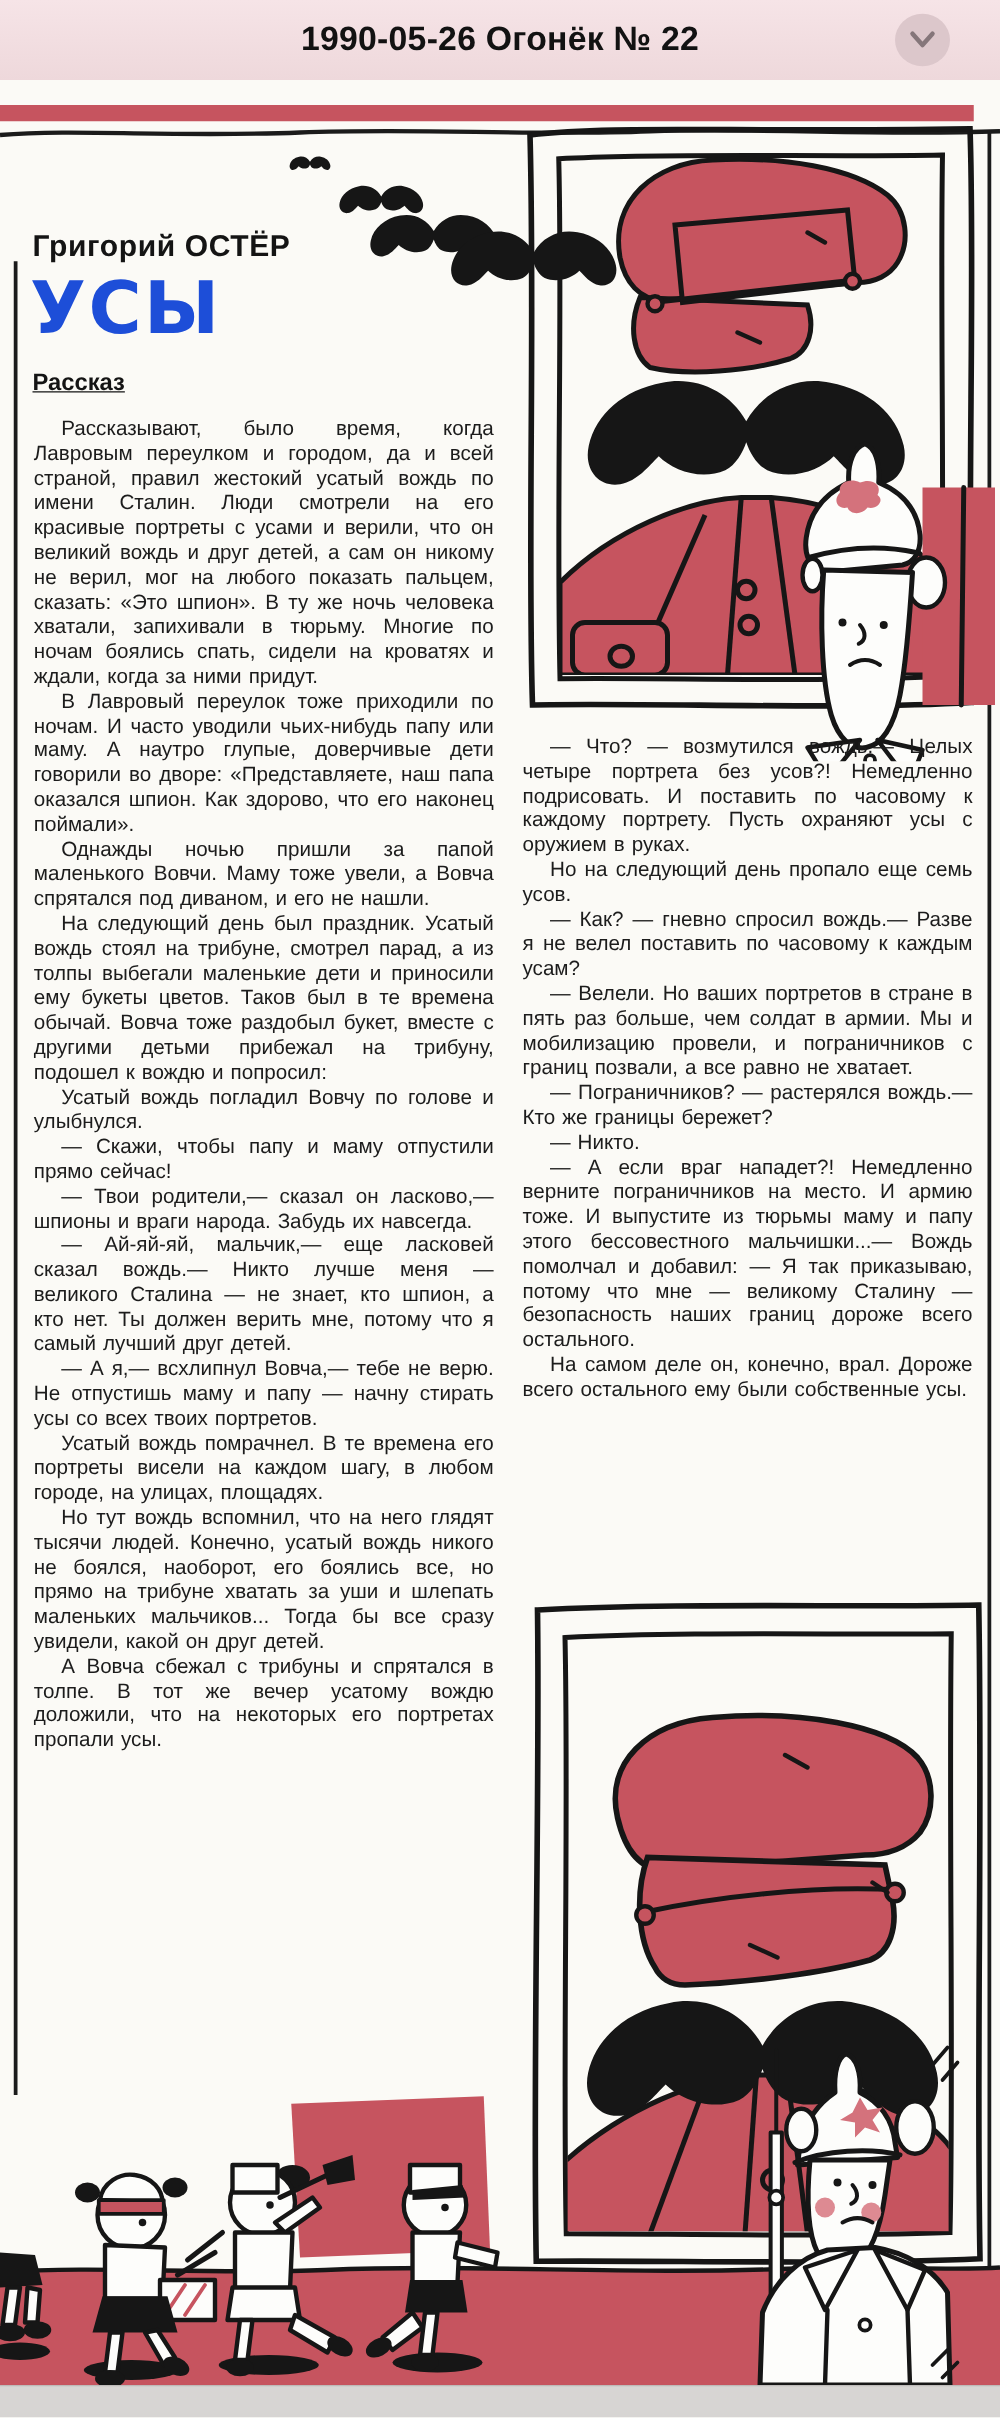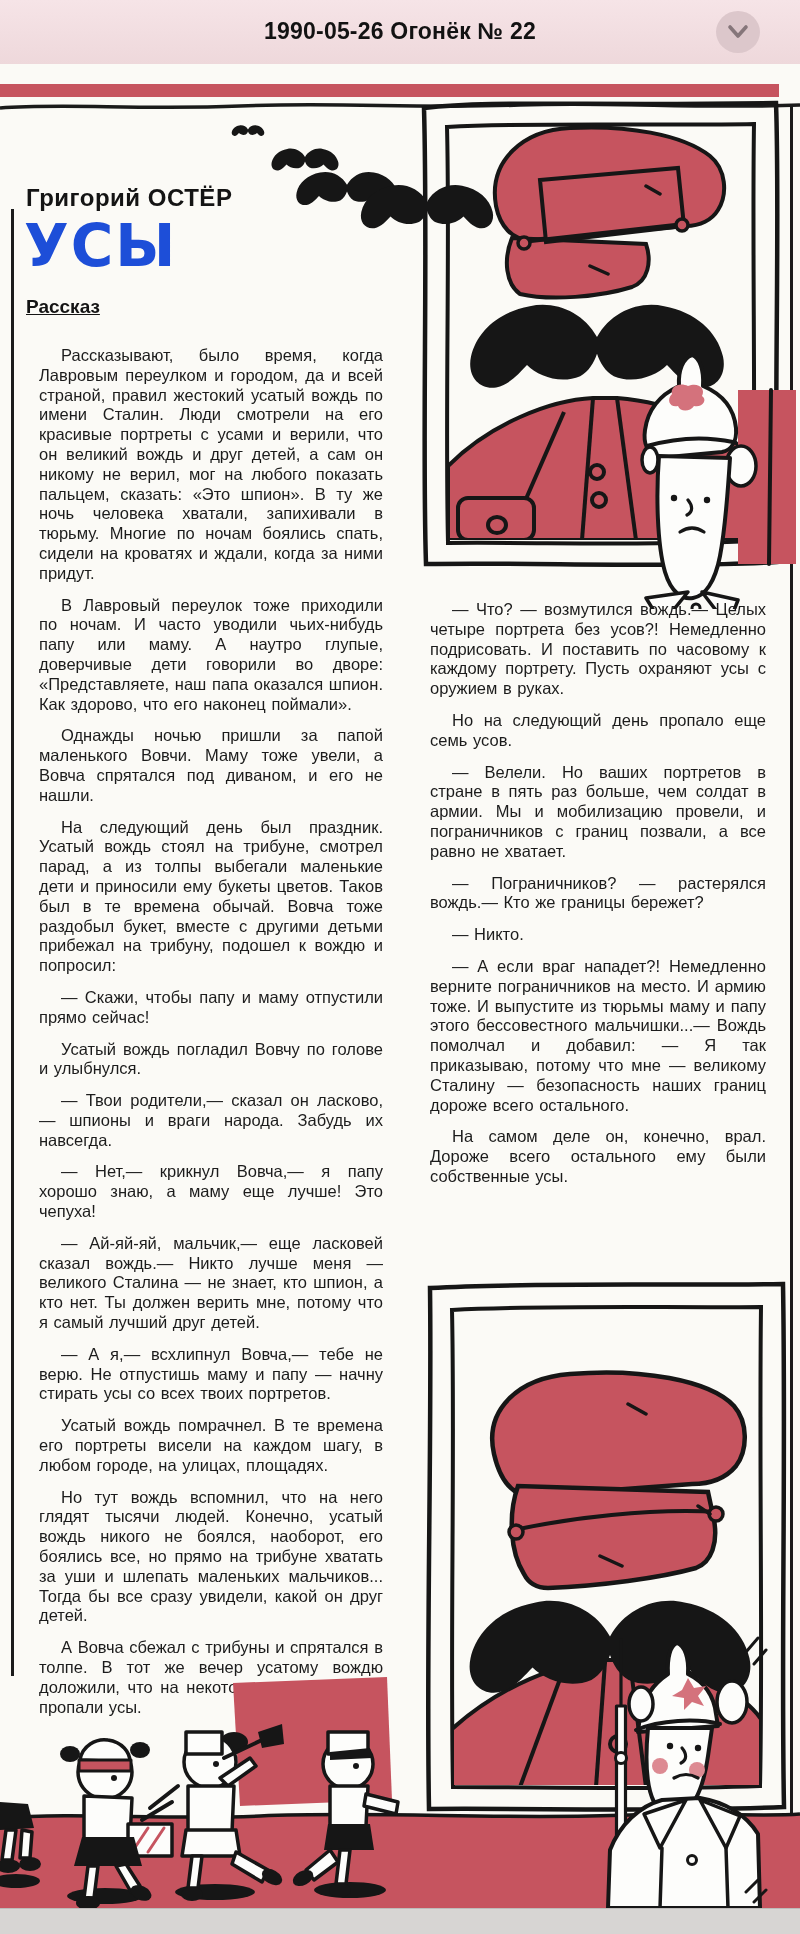--- a/index.html
+++ b/index.html
@@ -1,31 +1,31 @@
 <!DOCTYPE html>
 <html><head>
 <meta charset="utf-8">
 <style>
   html,body{margin:0;padding:0;background:#fff;}
   .screen{position:relative;width:800px;height:1934px;overflow:hidden;background:#fbfaf6;font-family:"Liberation Sans",sans-serif;}
   
   .hdr{position:absolute;left:0;top:0;width:800px;height:64px;background:linear-gradient(#f6e4e7,#eed8db);z-index:30;}
-  .hdr-title{position:absolute;left:0;top:0;width:100%;height:64px;line-height:62px;text-align:center;font-size:23px;font-weight:600;color:#121212;letter-spacing:.2px;}
+  .hdr-title{position:absolute;left:0;top:0;width:100%;height:64px;line-height:62px;text-align:center;font-size:27px;font-weight:600;color:#121212;letter-spacing:.2px;}
   .collapse{position:absolute;right:40px;top:11px;width:44px;height:42px;border:none;border-radius:50%;background:#dcc7cb;cursor:pointer;padding:0;display:flex;align-items:center;justify-content:center;}
   
   .page{position:absolute;left:0;top:64px;width:800px;height:1870px;background:#fbfaf6;padding-left:12px;}
   .redbar{position:absolute;left:0;top:20px;width:779px;height:13px;background:#c6545f;}
   .rule-top{position:absolute;left:0;top:36px;width:800px;height:14px;}
   .rule-left{position:absolute;left:11px;top:145px;width:3px;height:1467px;background:#1b1b1b;}
   .rule-right{position:absolute;left:790px;top:40px;width:3px;height:1800px;background:#1b1b1b;}
   .author{position:absolute;left:26px;top:120px;font-size:24px;font-weight:bold;color:#141414;letter-spacing:.5px;}
   .arttitle{position:absolute;left:24px;top:148px;font-family:"DejaVu Sans",sans-serif;font-size:58px;font-weight:bold;color:#1d4ed8;letter-spacing:2px;}
   .genre{position:absolute;left:26px;top:232px;font-size:19px;font-weight:bold;color:#141414;text-decoration:underline;}
   .col{position:absolute;color:#1c1c1c;font-size:16.5px;line-height:19.8px;text-align:justify;word-spacing:1px;}
-  .col p{margin:12px;text-indent:22px;}
+  .col p{margin:0;text-indent:22px;}
   .col-left{left:27px;top:270px;width:368px;}
   .col-right{left:418px;top:524px;width:360px;}
   .ill{position:absolute;}
   .bottombar{position:absolute;left:0;top:1908px;width:800px;height:26px;background:#d7d5d3;border-top:1px solid #bdbbb9;z-index:40;}
 </style>
 </head>
 <body>
 
 <div class="screen">
 
@@ -113,33 +113,33 @@
       <use href="#mo" x="50" y="26" width="74" height="29.6"></use>
       <use href="#mo" x="73" y="48" width="112" height="44.8"></use>
       <use href="#mo" x="136" y="60" width="146" height="58.4"></use>
     </svg>
 
     <div class="col col-left">
         <p>Рассказывают, было время, когда Лавровым переулком и городом, да и всей страной, правил жестокий усатый вождь по имени Сталин. Люди смотрели на его красивые портреты с усами и верили, что он великий вождь и друг детей, а сам он никому не верил, мог на любого показать пальцем, сказать: «Это шпион». В ту же ночь человека хватали, запихивали в тюрьму. Многие по ночам боялись спать, сидели на кроватях и ждали, когда за ними придут.</p>
         <p>В Лавровый переулок тоже приходили по ночам. И часто уводили чьих-нибудь папу или маму. А наутро глупые, доверчивые дети говорили во дворе: «Представляете, наш папа оказался шпион. Как здорово, что его наконец поймали».</p>
         <p>Однажды ночью пришли за папой маленького Вовчи. Маму тоже увели, а Вовча спрятался под диваном, и его не нашли.</p>
         <p>На следующий день был праздник. Усатый вождь стоял на трибуне, смотрел парад, а из толпы выбегали маленькие дети и приносили ему букеты цветов. Таков был в те времена обычай. Вовча тоже раздобыл букет, вместе с другими детьми прибежал на трибуну, подошел к вождю и попросил:</p>
+        <p>Усатый вождь погладил Вовчу по голове и улыбнулся.</p>
         <p>— Скажи, чтобы папу и маму отпустили прямо сейчас!</p>
-        <p>Усатый вождь погладил Вовчу по голове и улыбнулся.</p>
         <p>— Твои родители,— сказал он ласково,— шпионы и враги народа. Забудь их навсегда.</p>
-        <p>— Нет,— крикнул Вовча,— я папу хорошо знаю, а маму еще лучше! Это чепуха!</p>
         <p>— Ай-яй-яй, мальчик,— еще ласковей сказал вождь.— Никто лучше меня — великого Сталина — не знает, кто шпион, а кто нет. Ты должен верить мне, потому что я самый лучший друг детей.</p>
         <p>— А я,— всхлипнул Вовча,— тебе не верю. Не отпустишь маму и папу — начну стирать усы со всех твоих портретов.</p>
         <p>Усатый вождь помрачнел. В те времена его портреты висели на каждом шагу, в любом городе, на улицах, площадях.</p>
         <p>Но тут вождь вспомнил, что на него глядят тысячи людей. Конечно, усатый вождь никого не боялся, наоборот, его боялись все, но прямо на трибуне хватать за уши и шлепать маленьких мальчиков... Тогда бы все сразу увидели, какой он друг детей.</p>
         <p>А Вовча сбежал с трибуны и спрятался в толпе. В тот же вечер усатому вождю доложили, что на некоторых его портретах пропали усы.</p>
       </div>
     <div class="col col-right">
         <p>— Что? — возмутился вождь.— Целых четыре портрета без усов?! Немедленно подрисовать. И поставить по часовому к каждому портрету. Пусть охраняют усы с оружием в руках.</p>
         <p>Но на следующий день пропало еще семь усов.</p>
+        <p>— Как? — гневно спросил вождь.— Разве я не велел поставить по часовому к каждым усам?</p>
         <p>— Велели. Но ваших портретов в стране в пять раз больше, чем солдат в армии. Мы и мобилизацию провели, и пограничников с границ позвали, а все равно не хватает.</p>
         <p>— Пограничников? — растерялся вождь.— Кто же границы бережет?</p>
         <p>— Никто.</p>
         <p>— А если враг нападет?! Немедленно верните пограничников на место. И армию тоже. И выпустите из тюрьмы маму и папу этого бессовестного мальчишки...— Вождь помолчал и добавил: — Я так приказываю, потому что мне — великому Сталину — безопасность наших границ дороже всего остального.</p>
         <p>На самом деле он, конечно, врал. Дороже всего остального ему были собственные усы.</p>
       </div>
 
     <svg class="ill" style="left:400px;top:1210px;" width="400" height="636" viewBox="0 0 400 636">
       <defs>
           <clipPath id="bfclip">

